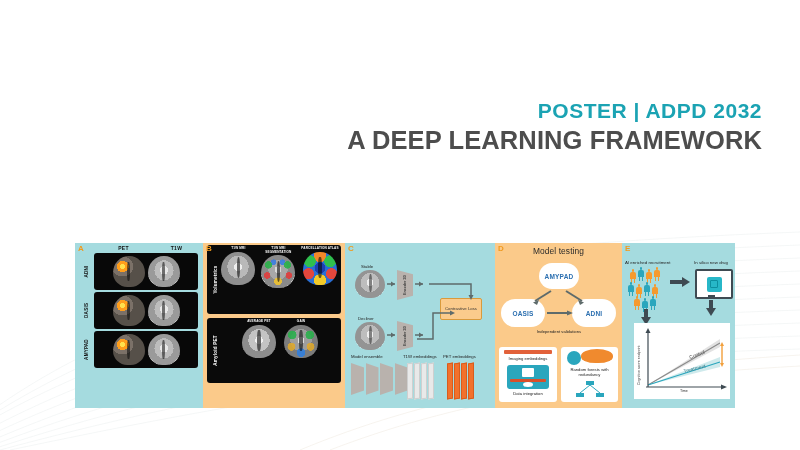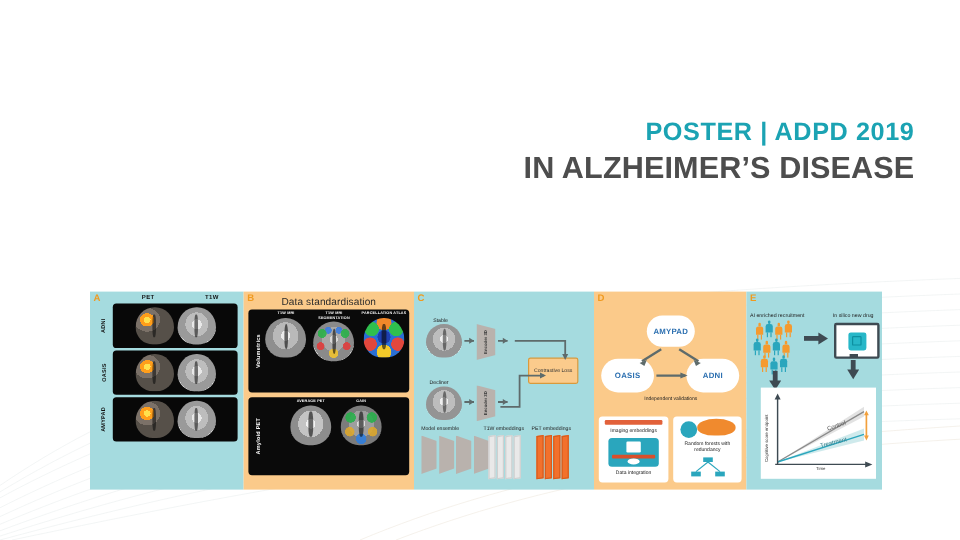--- a/index.html
+++ b/index.html
@@ -195,23 +195,23 @@
         <i class="lw b2"></i>
         <i class="b3"></i>
         <i class="b4"></i>
         <i class="lw b5"></i>
         <i class="lw b6"></i>
     </div>
     <div class="logo-text">IXICO</div>
   </div>
 
   <div class="title-block">
-    <div class="kicker">POSTER | ADPD 2019</div>
+    <div class="kicker">POSTER | ADPD 2032</div>
     <div class="headline">
-      <div>IN ALZHEIMER’S DISEASE</div>
+      <div>A DEEP LEARNING FRAMEWORK</div>
     </div>
   </div>
 
   <div class="figure-strip">
 
     <div class="panel p-teal pA">
       <div class="panel-letter">A</div>
       <div class="colhdr">
         <span>PET</span>
         <span>T1W</span>
@@ -242,21 +242,20 @@
           <div class="scanbox">
             <div class="brain pet"></div>
             <div class="brain t1"></div>
           </div>
         </div>
       </div>
     </div>
 
     <div class="panel p-orange pB">
       <div class="panel-letter">B</div>
-      <div class="panel-title">Data standardisation</div>
       <div class="sub" style="height:64px;">
         <div class="vlab">
             <span>Volumetrics</span>
           </div>
         <div class="vcontent">
           <div class="vcell">
             <div class="cap">T1W MRI</div>
             <div class="mri plain"></div>
           </div>
           <div class="vcell">
@@ -341,20 +340,21 @@
           <i></i>
             <i></i>
             <i></i>
             <i></i>
         </div>
       </div>
     </div>
 
     <div class="panel p-orange pD">
       <div class="panel-letter">D</div>
+      <div class="panel-title">Model testing</div>
 
       <div class="ring" style="left:44px;top:20px;width:40px;height:26px;border-radius:20px;">
         <b>AMYPAD</b>
       </div>
       <div class="ring" style="left:6px;top:56px;width:44px;height:28px;border-radius:22px;">
         <b>OASIS</b>
       </div>
       <div class="ring" style="left:77px;top:56px;width:44px;height:28px;border-radius:22px;">
         <b>ADNI</b>
       </div>

